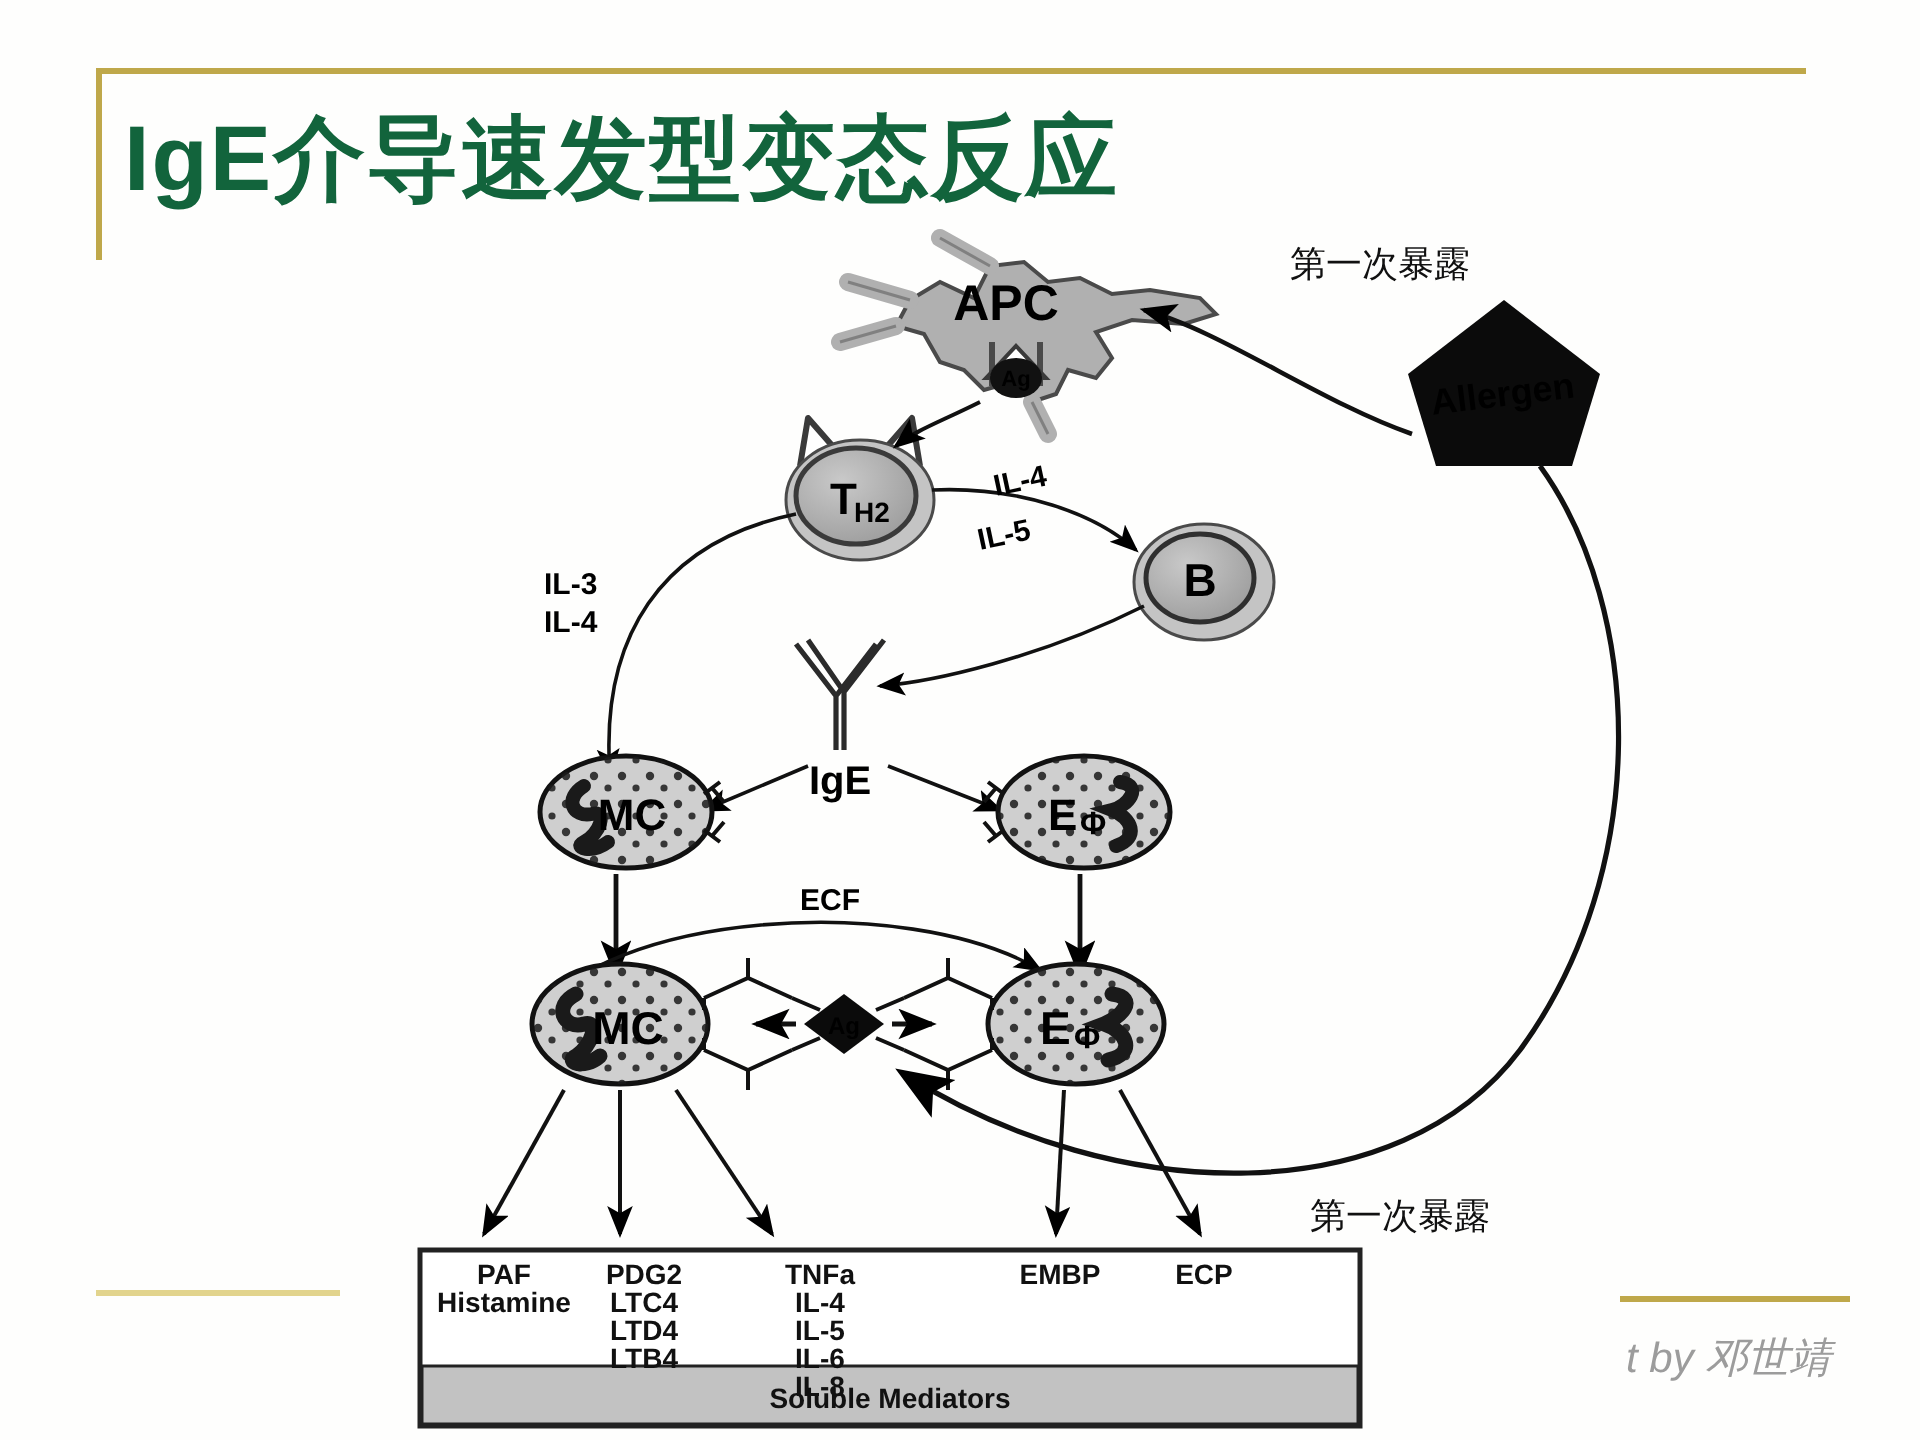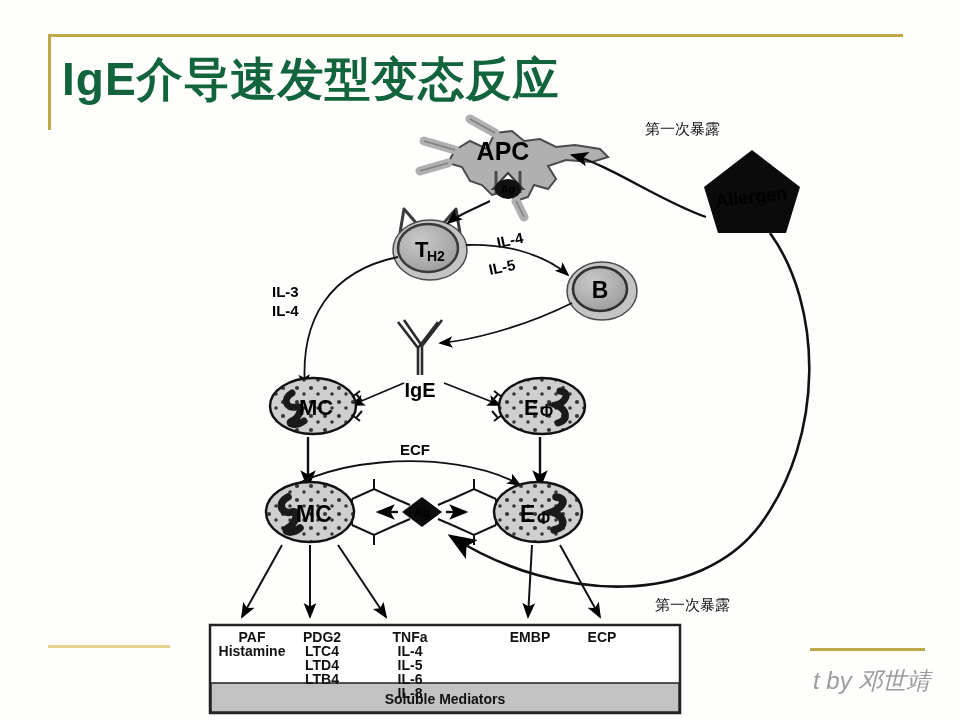--- a/index.html
+++ b/index.html
@@ -63,31 +63,31 @@
     letter-spacing: 1px;
     white-space: nowrap;
     line-height: 1;
   }
 
   
   .credit {
     position: absolute;
     left: 813px;
     top: 665px;
-    font-size: 24px;
+    font-size: 21px;
     font-style: italic;
     color: #9c9c9c;
     white-space: nowrap;
   }
 
   
   .cn-anno {
     position: absolute;
     font-family: Liberation Sans, sans-serif;
-    font-size: 15px;
+    font-size: 18px;
     color: #111;
     white-space: nowrap;
   }
   .anno-first { left: 645px; top: 120px; }
   .anno-second { left: 655px; top: 596px; }
 
   
   #diagram {
     position: absolute;
     left: 0;

